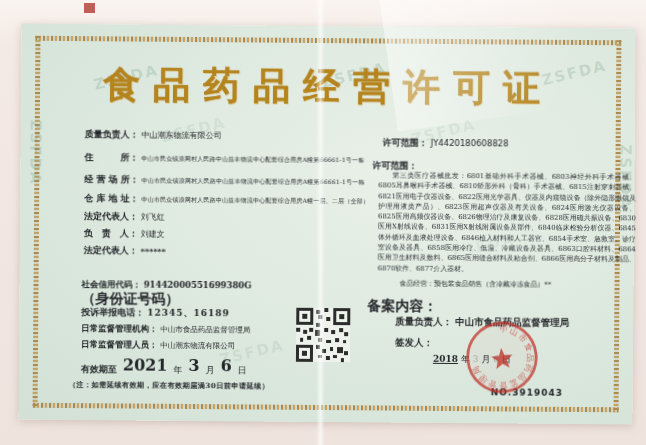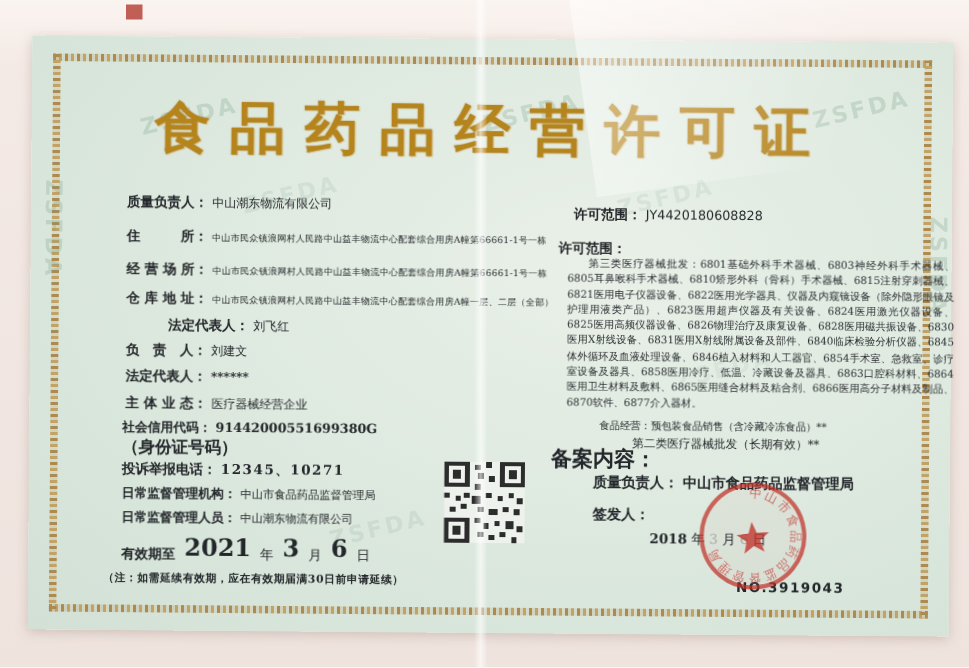--- a/index.html
+++ b/index.html
@@ -87,48 +87,44 @@
           <span class="addr">中山市民众镇浪网村人民路中山益丰物流中心配套综合用房A幢第66661-1号一栋</span>
         </div>
         <div class="row" style="top:149px;">
           <span class="lbl">经 营 场 所：</span>
           <span class="addr">中山市民众镇浪网村人民路中山益丰物流中心配套综合用房A幢第66661-1号一栋</span>
         </div>
         <div class="row" style="top:168px;">
           <span class="lbl">仓 库 地 址：</span>
           <span class="addr">中山市民众镇浪网村人民路中山益丰物流中心配套综合用房A幢一层、二层（全部）</span>
         </div>
-        <div class="row" style="top:186px;margin-left:28px;">
+        <div class="row" style="top:186px;">
           <span class="lbl">法定代表人：</span>
           <span class="val-md">刘飞红</span>
         </div>
         <div class="row" style="top:203px;">
           <span class="lbl">负　责　人：</span>
           <span class="val-md">刘建文</span>
         </div>
         <div class="row" style="top:220px;">
           <span class="lbl">法定代表人：</span>
           <span class="val-md" style="font-weight:bold;">******</span>
         </div>
-        <div class="row" style="top:238px;">
-          <span class="lbl">主 体 业 态：</span>
-          <span class="val-md">医疗器械经营企业</span>
-        </div>
 
         <div class="row" style="top:255px;left:-2px;font-size:8.5px;">
           <span class="lbl">社会信用代码：</span>
           <span style="font-weight:bold;">91442000551699380G</span>
         </div>
-        <div class="row" style="top:266px;left:-2px;font-size:11px;">
+        <div class="row" style="top:266px;left:-2px;font-size:14px;">
           <span class="lbl">（身份证号码）</span>
         </div>
 
         <div class="row" style="top:282px;left:-2px;">
           <span class="lbl">投诉举报电话：</span>
-          <span style="font-weight:bold;letter-spacing:1px;">12345、10271</span>
+          <span style="font-weight:bold;letter-spacing:1px;">12345、16189</span>
         </div>
 
         <div class="row" style="top:299px;left:-2px;font-size:8.5px;">
           <span class="lbl">日常监督管理机构：</span>
           <span style="font-size:7.5px;">中山市食品药品监督管理局</span>
         </div>
         <div class="row" style="top:315px;left:-2px;font-size:8.5px;">
           <span class="lbl">日常监督管理人员：</span>
           <span style="font-size:7.5px;">中山潮东物流有限公司</span>
         </div>
@@ -199,32 +195,31 @@
           <span class="lbl">许可范围：</span>
           <span style="font-family:'DejaVu Sans','Liberation Sans',sans-serif;font-size:8.5px;">JY4420180608828</span>
         </div>
 
         <div class="row lbl" style="top:133px;left:-4px;">许可范围：</div>
 
         <div class="scope-para">第三类医疗器械批发：6801基础外科手术器械、6803神经外科手术器械、6805耳鼻喉科手术器械、6810矫形外科（骨科）手术器械、6815注射穿刺器械、6821医用电子仪器设备、6822医用光学器具、仪器及内窥镜设备（除外隐形眼镜及护理用液类产品）、6823医用超声仪器及有关设备、6824医用激光仪器设备、6825医用高频仪器设备、6826物理治疗及康复设备、6828医用磁共振设备、6830医用X射线设备、6831医用X射线附属设备及部件、6840临床检验分析仪器、6845体外循环及血液处理设备、6846植入材料和人工器官、6854手术室、急救室、诊疗室设备及器具、6858医用冷疗、低温、冷藏设备及器具、6863口腔科材料、6864医用卫生材料及敷料、6865医用缝合材料及粘合剂、6866医用高分子材料及制品、6870软件、6877介入器材。</div>
 
         <div class="food-line">食品经营：预包装食品销售（含冷藏冷冻食品）**</div>
 
-        <div class="row" style="top:263px;left:46px;font-size:7.8px;">第二类医疗器械批发（长期有效）**</div>
         <div class="row lbl" style="top:271px;left:-8px;font-size:14px;">备案内容：</div>
 
         <div class="row" style="top:289px;left:20px;font-size:9.5px;">
           <span class="lbl">质量负责人：</span>
           <span class="lbl">中山市食品药品监督管理局</span>
         </div>
 
         <div class="row lbl" style="top:310px;left:20px;font-size:9.5px;">签发人：</div>
 
         <div class="row" style="top:326px;left:58px;font-size:9px;">
-          <span style="font-weight:bold;">2018</span>
+          <span style="font-weight:bold;text-decoration:underline;">2018</span>
           <span>年</span>
           <span class="dim">3</span>
           <span>月</span>
           <span class="dim">6</span>
           <span>日</span>
         </div>
 
         <svg class="seal" viewBox="0 0 80 80">
           <circle cx="40" cy="40" r="36" fill="rgba(200,60,50,0.05)" stroke="#c03028" stroke-width="3" opacity=".85"></circle>
           <path id="sealArc" d="M 40 13 A 27 27 0 1 1 39.97 13" fill="none"></path>

